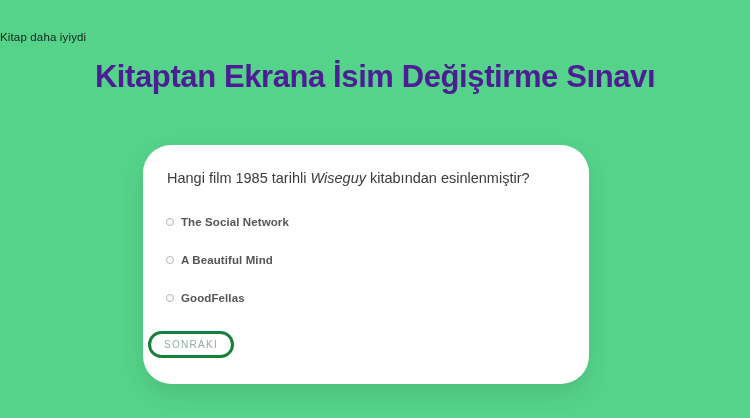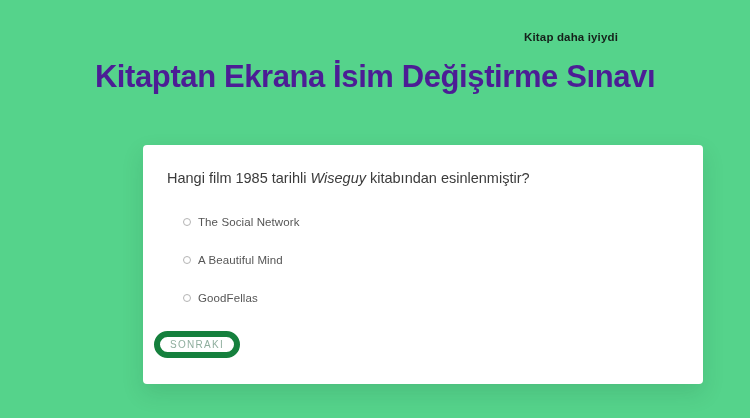--- a/index.html
+++ b/index.html
@@ -16,69 +16,70 @@
     position: relative;
     width: 750px;
     height: 418px;
     background: #55d38b;
     box-sizing: border-box;
   }
   .eyebrow {
     position: absolute;
     top: 31px;
     left: 0;
-    width: 618px;
-    text-align: right;
+    width: 750px;
+    text-align: left;
     font-size: 11.5px;
-    font-weight: bold;
+    font-weight: normal;
     color: #15201a;
     letter-spacing: 0.15px;
   }
   .headline {
     position: absolute;
     top: 58px;
     left: 75px;
     width: 600px;
     text-align: center;
     font-size: 31px;
     line-height: 1.22;
     font-weight: bold;
     color: #4c1d95;
     letter-spacing: -0.4px;
     margin: 0;
   }
   .quiz-card {
     position: absolute;
     left: 143px;
     top: 145px;
-    width: 560px;
+    width: 446px;
     height: 239px;
     background: #ffffff;
-    border-radius: 4px;
+    border-radius: 28px;
     box-shadow: 0 9px 22px rgba(20, 70, 45, 0.14);
     box-sizing: border-box;
     padding-left: 10px;
   }
   .question {
     position: absolute;
     left: 24px;
     top: 24px;
     right: 24px;
     font-size: 14.5px;
     color: #3b3b3b;
     line-height: 1.35;
   }
   .question .emph {
     font-style: italic;
   }
   .options {
     position: absolute;
-    left: 40px;
+    left: 23px;
     top: 69px;
     right: 24px;
+    font-weight: bold;
   }
   .option-row {
     display: flex;
     align-items: center;
     height: 15px;
     margin-bottom: 23px;
   }
   .radio-dot {
     width: 8px;
     height: 8px;
@@ -89,25 +90,25 @@
     box-sizing: border-box;
   }
   .option-label {
     margin-left: 7px;
     font-size: 11.5px;
     color: #555555;
     letter-spacing: 0.1px;
   }
   .next-button {
     position: absolute;
-    left: 11px;
+    left: 5px;
     top: 186px;
     width: 86px;
     height: 27px;
-    border: 6px solid #15803d;
+    border: 3px solid #15803d;
     border-radius: 16px;
     background: transparent;
     color: #8fae9e;
     font-family: "Liberation Sans", sans-serif;
     font-size: 10px;
     letter-spacing: 1.3px;
     display: flex;
     align-items: center;
     justify-content: center;
     box-sizing: border-box;

